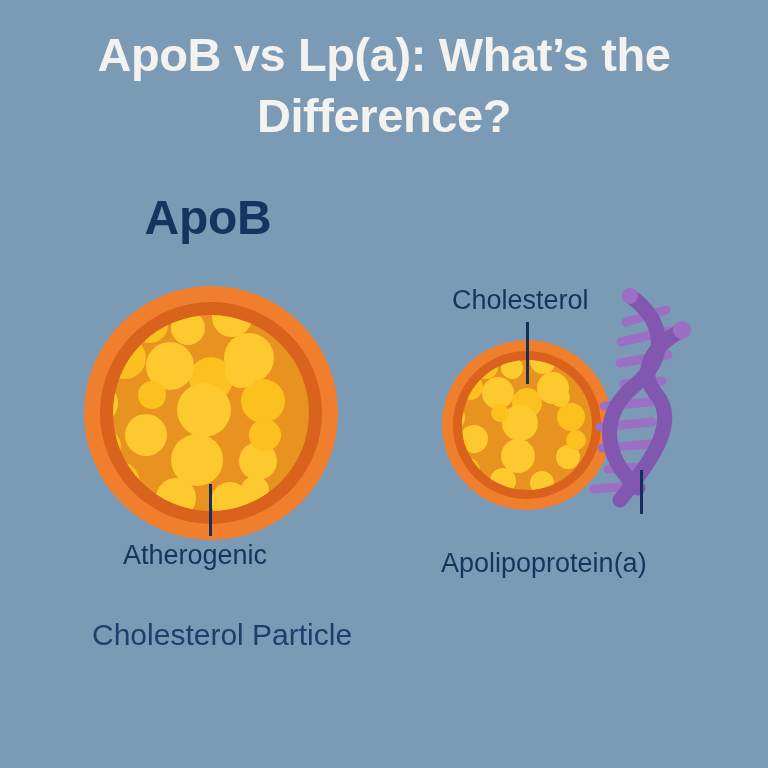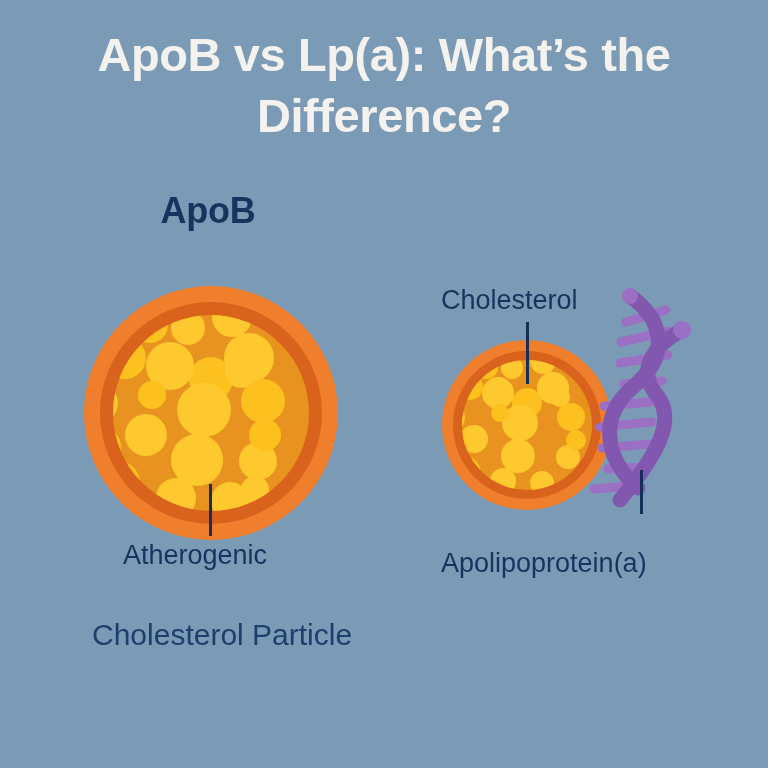--- a/index.html
+++ b/index.html
@@ -27,21 +27,21 @@
     color: #f3f2ee;
     font-size: 47px;
     font-weight: 700;
     line-height: 1.30;
     letter-spacing: -0.4px;
   }
   
   .col-head {
     position: absolute;
     color: #17345e;
-    font-size: 36px;
+    font-size: 48px;
     font-weight: 700;
     letter-spacing: -0.3px;
     text-align: center;
   }
   #head-apob  { left:  88px; top: 190px; width: 240px; }
   #head-lpa   { left: 437px; top: 190px; width: 190px; }
 
   
   .particle { position: absolute; border-radius: 50%; }
   .p-outer { background: #ef7e2d; }
@@ -76,21 +76,21 @@
 
   
   .callout {
     position: absolute;
     color: #17345e;
     font-size: 27px;
     font-weight: 400;
     white-space: nowrap;
   }
   #label-chol-left  { left: 123px; top: 540px; }
-  #label-chol-right { left: 441px; top: 285px; }
+  #label-chol-right { left: 452px; top: 285px; }
   #label-apo        { left: 441px; top: 548px; text-align: center; }
 
   
   .caption {
     position: absolute;
     color: #1d3f6b;
     font-size: 30px;
     font-weight: 400;
     line-height: 1.42;
   }

